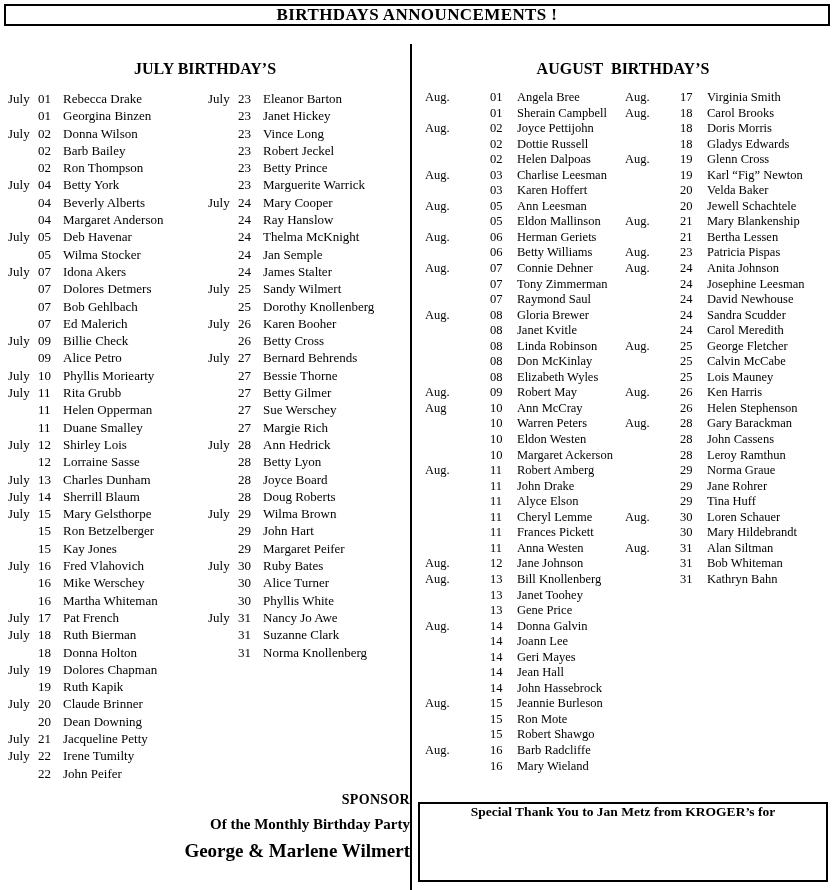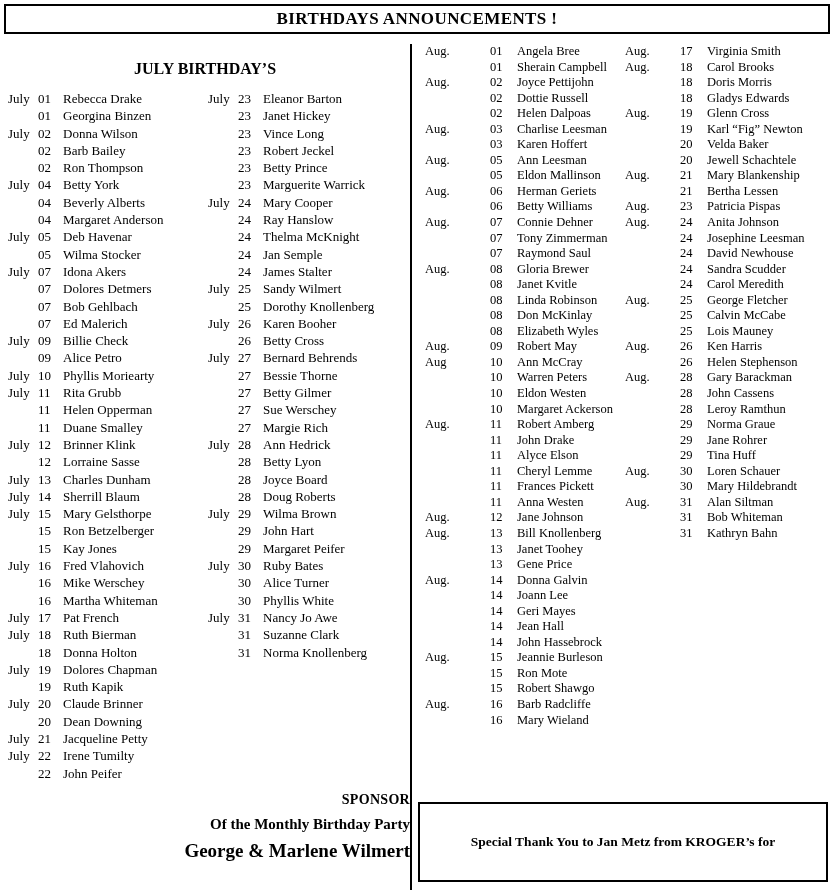--- a/index.html
+++ b/index.html
@@ -3,21 +3,21 @@
 <meta charset="utf-8">
 <style>
   html, body { margin:0; padding:0; }
   body {
     width:834px; height:890px; overflow:hidden;
     background:#ffffff; color:#000;
     font-family:"Liberation Serif", serif;
     position:relative;
   }
   .title-box {
-    position:absolute; left:4px; top:4px; right:4px; height:30px;
+    position:absolute; left:4px; top:4px; right:4px; height:22px;
     border:2px solid #000; box-sizing:border-box;
     display:flex; align-items:center; justify-content:center;
     font-weight:bold; font-size:17px; letter-spacing:0.4px;
   }
   .content {
     position:absolute; top:44px; left:0; right:0; bottom:0;
     display:flex;
   }
   .half { position:relative; }
   .half.left  { width:410px; }
@@ -50,21 +50,21 @@
   .august .day  { width:27px; }
 
   .sponsor { text-align:right; margin-top:10px; }
   .sponsor .sp1 { font-weight:bold; font-size:14px; margin-bottom:8px; letter-spacing:0.3px; }
   .sponsor .sp2 { font-weight:bold; font-size:15px; margin-bottom:7px;margin-top:8px; }
   .sponsor .sp3 { font-weight:bold; font-size:19px; }
 
   .thanks-box {
     position:absolute; left:6px; right:6px; bottom:8px; height:80px;
     border:2px solid #000; box-sizing:border-box;
-    display:flex; flex-direction:column; justify-content:center;
+    display:flex; flex-direction:row; justify-content:center;
     gap:9px; text-align:center; font-weight:bold; font-size:13.5px;
   }
 </style>
 </head>
 <body>
 
 <div class="title-box">
   <span>BIRTHDAYS ANNOUNCEMENTS !</span>
 </div>
 
@@ -170,21 +170,21 @@
             <span class="pname">Helen Opperman</span>
           </div>
           <div class="brow">
             <span class="month"></span>
             <span class="day">11</span>
             <span class="pname">Duane Smalley</span>
           </div>
           <div class="brow">
             <span class="month">July</span>
             <span class="day">12</span>
-            <span class="pname">Brinner Klink</span>
+            <span class="pname">Shirley Lois</span>
           </div>
           <div class="brow">
             <span class="month"></span>
             <span class="day">12</span>
             <span class="pname">Lorraine Sasse</span>
           </div>
           <div class="brow">
             <span class="month">July</span>
             <span class="day">13</span>
             <span class="pname">Charles Dunham</span>
@@ -446,20 +446,21 @@
     <div class="sponsor">
       <div class="sp1">SPONSOR</div>
       <div class="sp2">Of the Monthly Birthday Party</div>
       <div class="sp3">George &amp; Marlene Wilmert</div>
     </div>
   </div>
 
   <div class="divider"></div>
 
   <div class="half right august">
+    <div class="section-heading">AUGUST  BIRTHDAY’S</div>
     <div class="cols">
       <div class="bcol bcol1">
           <div class="brow">
             <span class="month">Aug.</span>
             <span class="day">01</span>
             <span class="pname">Angela Bree</span>
           </div>
           <div class="brow">
             <span class="month"></span>
             <span class="day">01</span>

